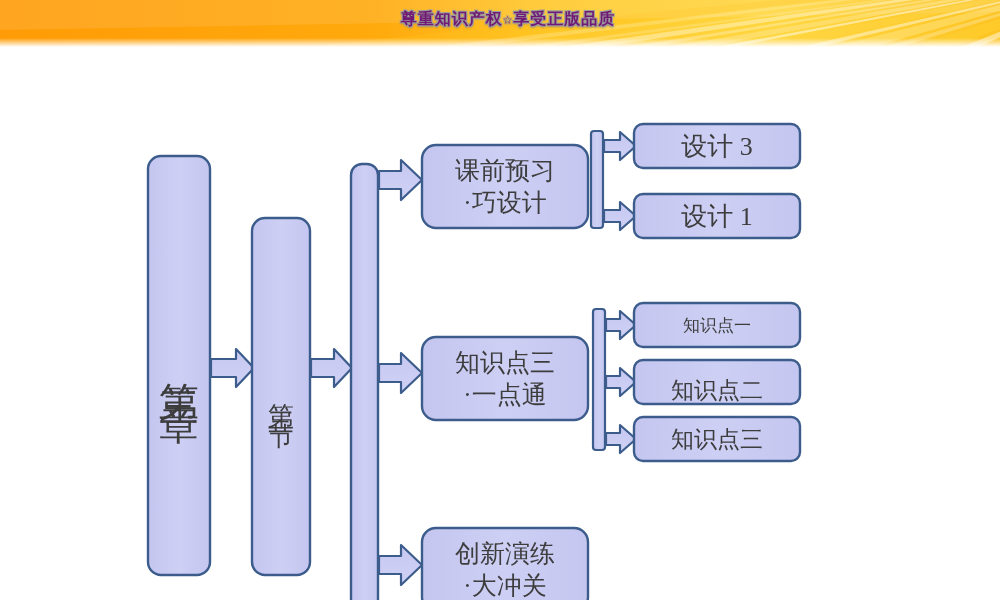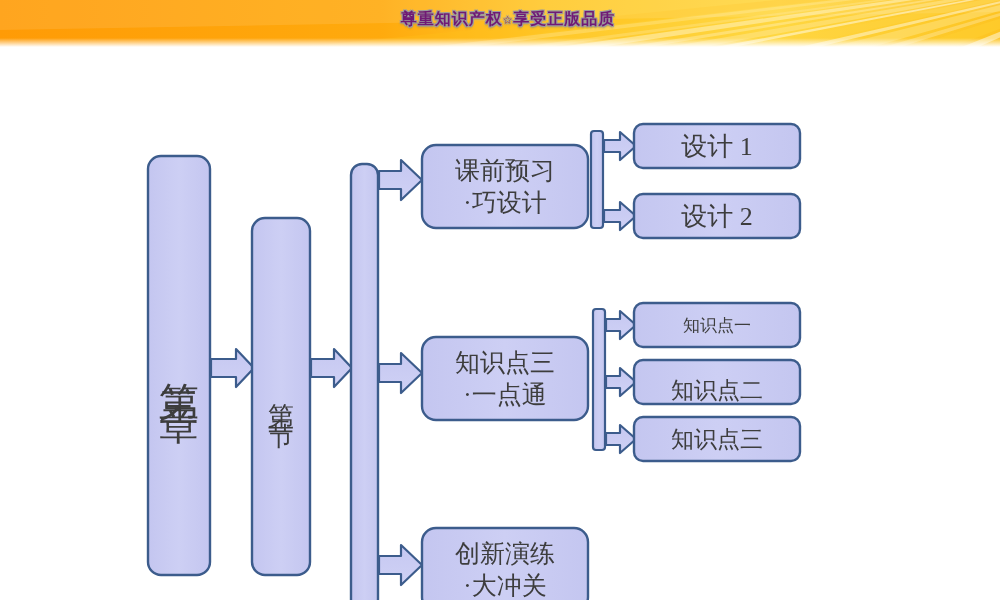--- a/index.html
+++ b/index.html
@@ -180,24 +180,24 @@
                 display:flex; align-items:center; justify-content:center;">第三章</div>
 
     <div class="node-label vert" style="left:252px; top:171px; width:58px; height:357px; font-size:26px;
                 display:flex; align-items:center; justify-content:center;">第三节</div>
 
     <div class="node-label" style="left:422px; top:98px; width:166px; height:83px; font-size:25px; line-height:1.25;
                 display:flex; align-items:center; justify-content:center;">课前预习
 ·巧设计</div>
 
     <div class="node-label" style="left:634px; top:77px; width:166px; height:44px; font-size:26px;
+                display:flex; align-items:center; justify-content:center;">设计 3</div>
+
+    <div class="node-label" style="left:634px; top:147px; width:166px; height:44px; font-size:26px;
                 display:flex; align-items:center; justify-content:center;">设计 1</div>
-
-    <div class="node-label" style="left:634px; top:147px; width:166px; height:44px; font-size:26px;
-                display:flex; align-items:center; justify-content:center;">设计 2</div>
 
     <div class="node-label" style="left:422px; top:290px; width:166px; height:83px; font-size:25px; line-height:1.25;
                 display:flex; align-items:center; justify-content:center;">知识点三
 ·一点通</div>
 
     <div class="node-label" style="left:634px; top:256px; width:166px; height:44px; font-size:17px;
                 display:flex; align-items:center; justify-content:center;">知识点一</div>
 
     <div class="node-label" style="left:634px; top:313px; width:166px; height:44px; font-size:23px;
                 display:flex; align-items:center; justify-content:center;margin-top:8px;">知识点二</div>

